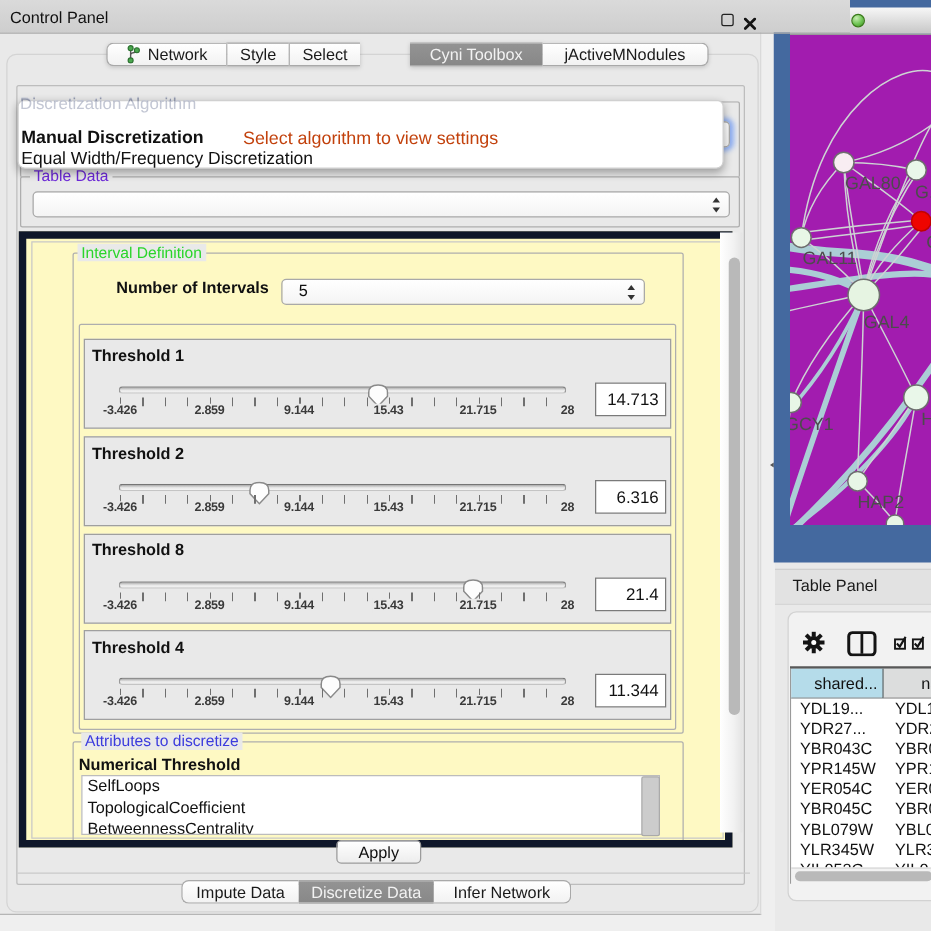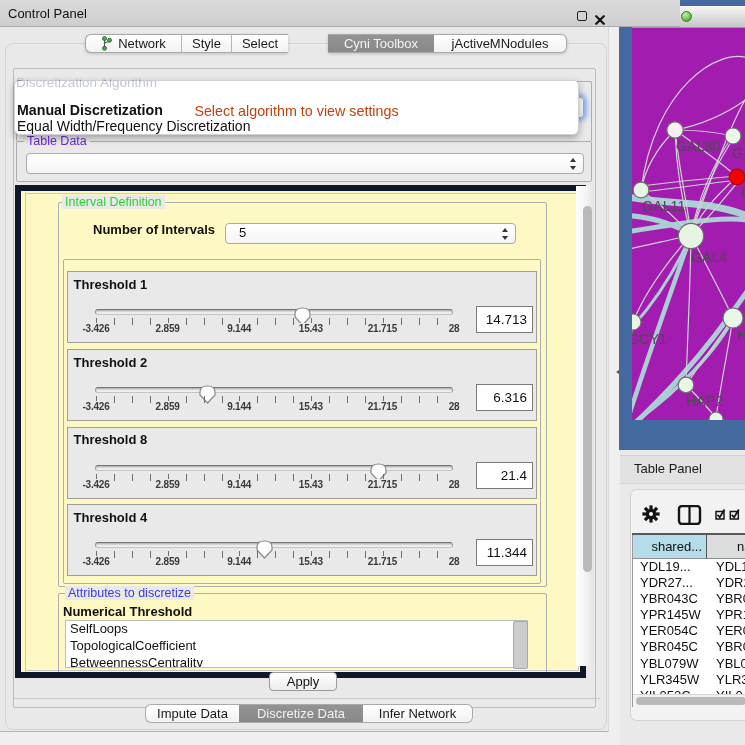--- a/index.html
+++ b/index.html
@@ -359,16 +359,16 @@
     <div style="position:absolute;left:2px;top:20.5px;font-size:14.2px;font-weight:bold;color:#111;">Manual Discretization</div>
   </div>
   <div class="abs" style="left:16px;top:74.5px;color:#c3c7d4;font-size:13.5px;z-index:5;">Discretization Algorithm</div>
   <div class="abs" style="left:16px;top:74.5px;height:6.5px;overflow:hidden;z-index:6;"><span style="color:#8d93a6;font-size:13.5px;">Discretization Algorithm</span></div>
 
   <div class="abs" style="left:14px;top:698px;width:586px;height:1px;background:#c9c9c9;"></div>
   <div class="abs" id="applybtn">Apply</div>
 
   <div class="abs tabrow" id="bottabs" style="font-size:13px;">
     <div class="tab first" style="width:94px;">Impute Data</div>
-    <div class="tab sel" style="width:124px;">Discretize Data</div>
+    <div class="tab sel" style="width:108px;">Discretize Data</div>
     <div class="tab last" style="width:110px;">Infer Network</div>
   </div>
 </div>
 
 </body></html>

